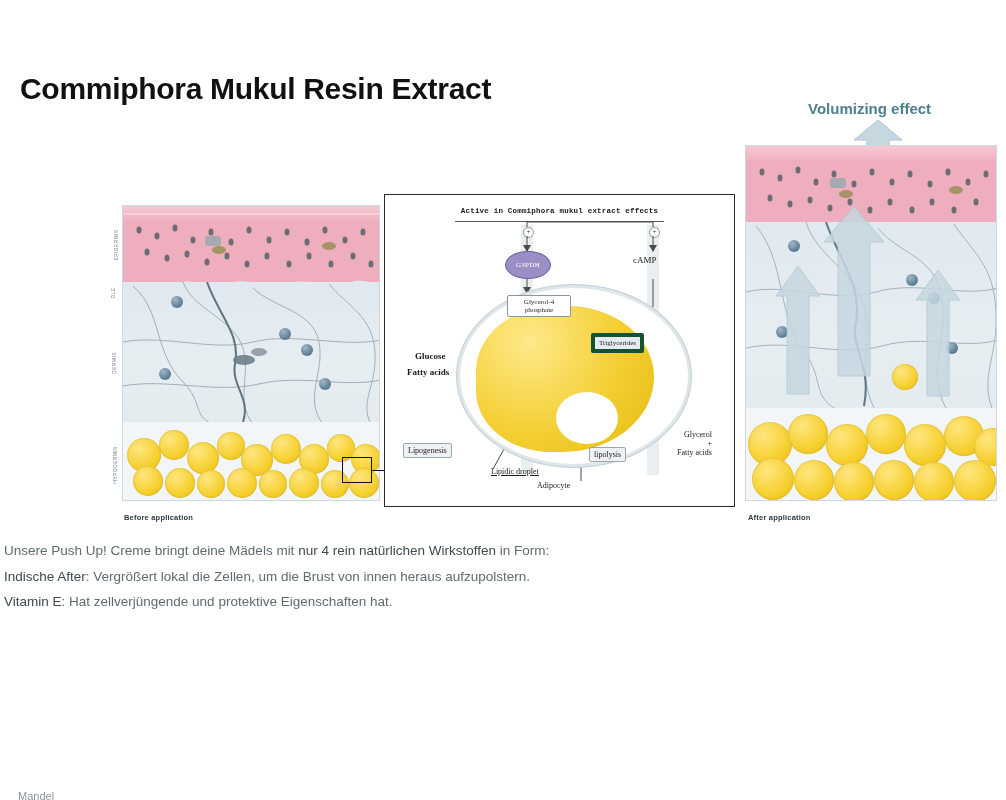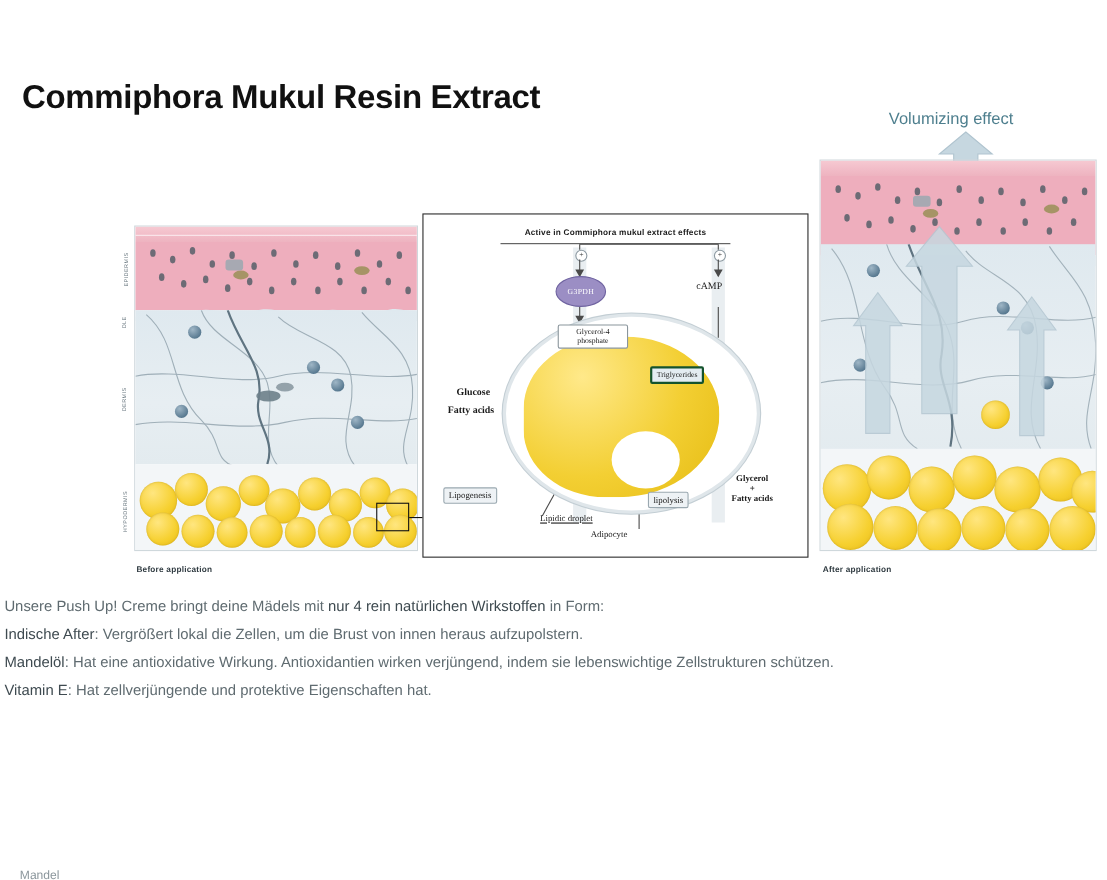--- a/index.html
+++ b/index.html
@@ -35,21 +35,21 @@
     width: 1006px;
     height: 470px;
   }
 
   
   .volumizing-label {
     position: absolute;
     left: 808px;
     top: 60px;
     font-size: 15px;
-    font-weight: normal;
+    font-weight: bold;
     color: #4e7f8e;
     white-space: nowrap;
   }
 
   
   .skin-block {
     position: absolute;
     overflow: hidden;
     border: 1px solid #cfd8dc;
     box-sizing: border-box;
@@ -144,21 +144,21 @@
     height: 313px;
     background: #ffffff;
     border: 1px solid #2b2b2b;
     box-sizing: border-box;
   }
   .mech-title {
     position: absolute;
     left: 0; right: 0;
     top: 12px;
     text-align: center;
-    font-family: Liberation Sans, sans-serif;
+    font-family: Liberation Mono, monospace;
     font-size: 7.5px;
     font-weight: bold;
     color: #1a1a1a;
     letter-spacing: .2px;
   }
   .mech-underline {
     position: absolute;
     left: 70px; right: 70px;
     top: 26px;
     height: 1px;
@@ -244,21 +244,21 @@
     padding: 0;
     font-size: 7px;
     letter-spacing: .3px;
   }
   .node.white {
     background: #ffffff;
     border: 1px solid #8a959c;
   }
   .node.tri {
     background: #e4ecf1;
-    border: 2px solid #14532d;
+    border: 4px solid #14532d;
   }
   .node.label-only {
     background: transparent;
     border: none;
     font-weight: bold;
     font-size: 8px;
     padding: 0;
     margin-top: 24px;
   }
 
@@ -568,21 +568,21 @@
     </div>
 
     <div class="node tri" style="left:206px; top:138px;">Triglycerides</div>
 
     <div class="node label-only" style="left:30px; top:132px; font-size:9px;">Glucose</div>
     <div class="node label-only" style="left:22px; top:148px; font-size:9px;">Fatty acids</div>
 
     <div class="node" style="left:18px; top:248px; font-size:8px;">Lipogenesis</div>
     <div class="node" style="left:204px; top:252px; font-size:8px;">lipolysis</div>
 
-    <div class="node plain" style="left:280px; top:236px; font-size:8px; font-weight:bold; text-align:center; line-height:1.1;">
+    <div class="node plain" style="left:292px; top:236px; font-size:8px; font-weight:normal; text-align:right; line-height:1.1;">
       <span>Glycerol</span><br>
       <span>+</span><br>
       <span>Fatty acids</span>
     </div>
 
     <div class="node plain" style="left:106px; top:272px; font-size:8px;text-decoration:underline;">Lipidic droplet</div>
     <div class="node plain" style="left:152px; top:286px; font-size:8px;">Adipocyte</div>
   </div>
 
   <div class="zoom-box"></div>
@@ -590,20 +590,17 @@
 </div>
 
 <div class="textblock">
   <div class="tline">
     <span>Unsere Push Up! Creme bringt deine Mädels mit </span><span class="term">nur 4 rein natürlichen Wirkstoffen</span><span> in Form:</span>
   </div>
   <div class="tline">
     <span class="term">Indische After</span><span>: Vergrößert lokal die Zellen, um die Brust von innen heraus aufzupolstern.</span>
   </div>
   <div class="tline">
-    <span class="term">Mandelöl</span><span>: Hat eine antioxidative Wirkung. Antioxidantien wirken verjüngend, indem sie lebenswichtige Zellstrukturen schützen.</span>
-  </div>
-  <div class="tline">
     <span class="term">Vitamin E</span><span>: Hat zellverjüngende und protektive Eigenschaften hat.</span>
   </div>
 </div>
 
 <div class="bottom-sliver">Mandel</div>
 
 </body></html>

